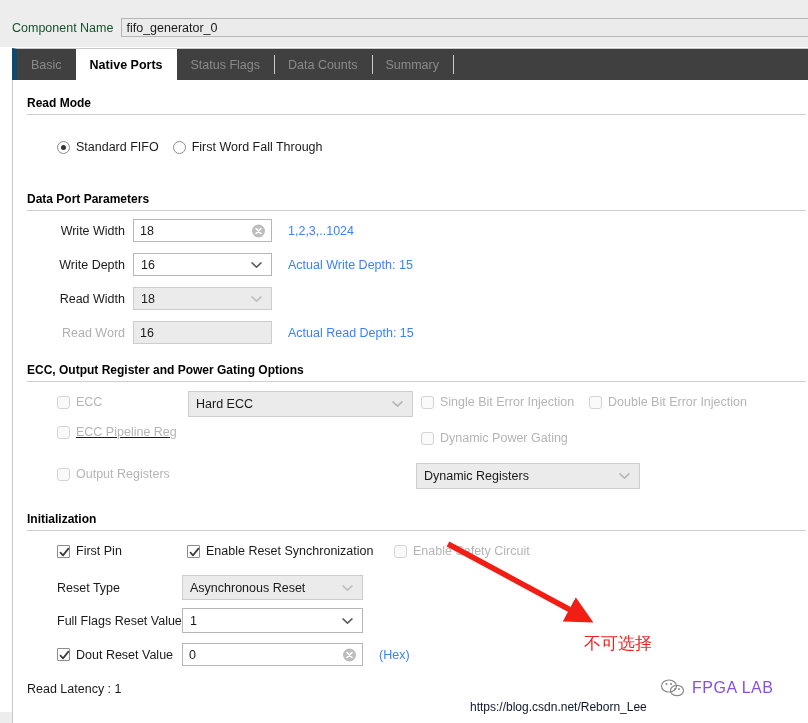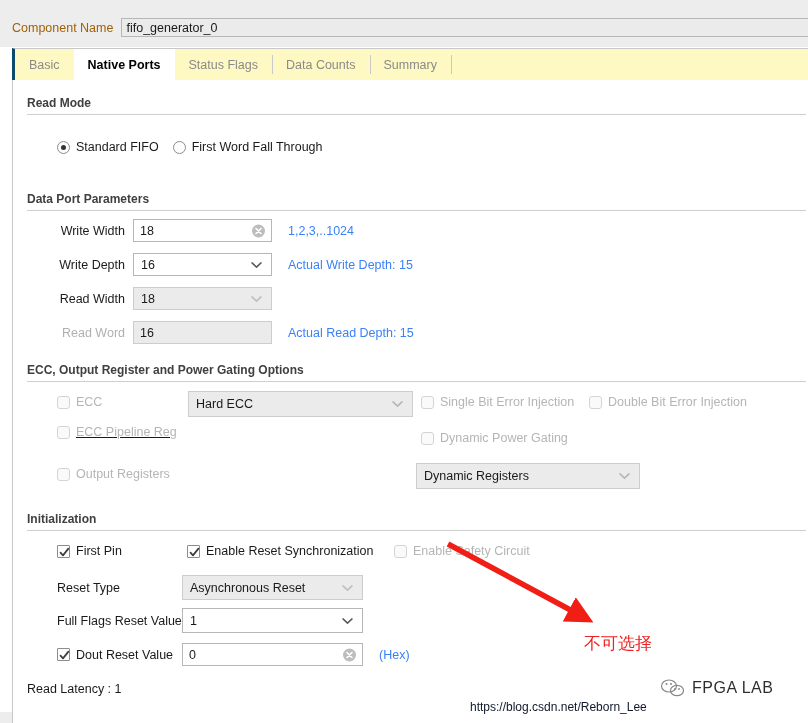--- a/index.html
+++ b/index.html
@@ -19,44 +19,44 @@
   #header-band {
     position: absolute; left: 0; top: 0;
     width: 808px; height: 47px;
     background: #ededed;
   }
   #component-name-row {
     position: absolute; left: 12px; top: 18px;
     display: flex; align-items: center;
   }
   .cn-label {
-    font-size: 12.5px; color: #a16207;
+    font-size: 12.5px; color: #14532d;
     white-space: nowrap;
   }
   #component-name-input {
     margin-left: 8px;
     width: 690px; height: 19px;
     background: #ebebeb;
     border: 1px solid #b6b6b6;
     box-sizing: border-box;
     font-family: "Liberation Sans", sans-serif;
     font-size: 12.5px;
     color: #1a1a1a;
     padding: 0 4px;
     line-height: 17px;
     outline: none;
   }
 
   
   #tabstrip {
     position: absolute; left: 12px; top: 48px;
     width: 796px; height: 32px;
-    background: #fef9c3;
+    background: #404040;
     border-top: 1px solid #c8c8c8;
-    border-left: 3px solid #0c4a6e;
+    border-left: 5px solid #0c4a6e;
     box-sizing: border-box;
     display: flex; align-items: stretch;
   }
   .tab {
     display: flex; align-items: center;
     padding: 0 14px;
     font-size: 12.5px;
     color: #8a8a8a;
     position: relative;
     cursor: default;
@@ -102,21 +102,21 @@
   }
 
   
   .section {
     position: absolute;
     left: 0; right: 0;
   }
   .section-title {
     font-size: 12px;
     font-weight: bold;
-    color: #404040;
+    color: #000000;
     margin-left: 14px;
   }
   .section-rule {
     margin-top: 4px;
     margin-left: 14px;
     margin-right: 2px;
     height: 1px;
     background: #cfcfcf;
   }
 
@@ -241,21 +241,21 @@
   }
 
   
   #wm-fpga {
     position: absolute; left: 660px; top: 678px;
     display: flex; align-items: center;
     opacity: .82;
     pointer-events: none;
   }
   #wm-fpga .wm-text {
-    font-size: 16px; color: #000000; letter-spacing: .5px;
+    font-size: 16px; color: #6d28d9; letter-spacing: .5px;
     margin-left: 6px; white-space: nowrap;
   }
   #wm-url {
     position: absolute; left: 470px; top: 700px;
     font-size: 12px;
     color: #0f172a;
     white-space: nowrap;
     pointer-events: none;
   }
 </style>

